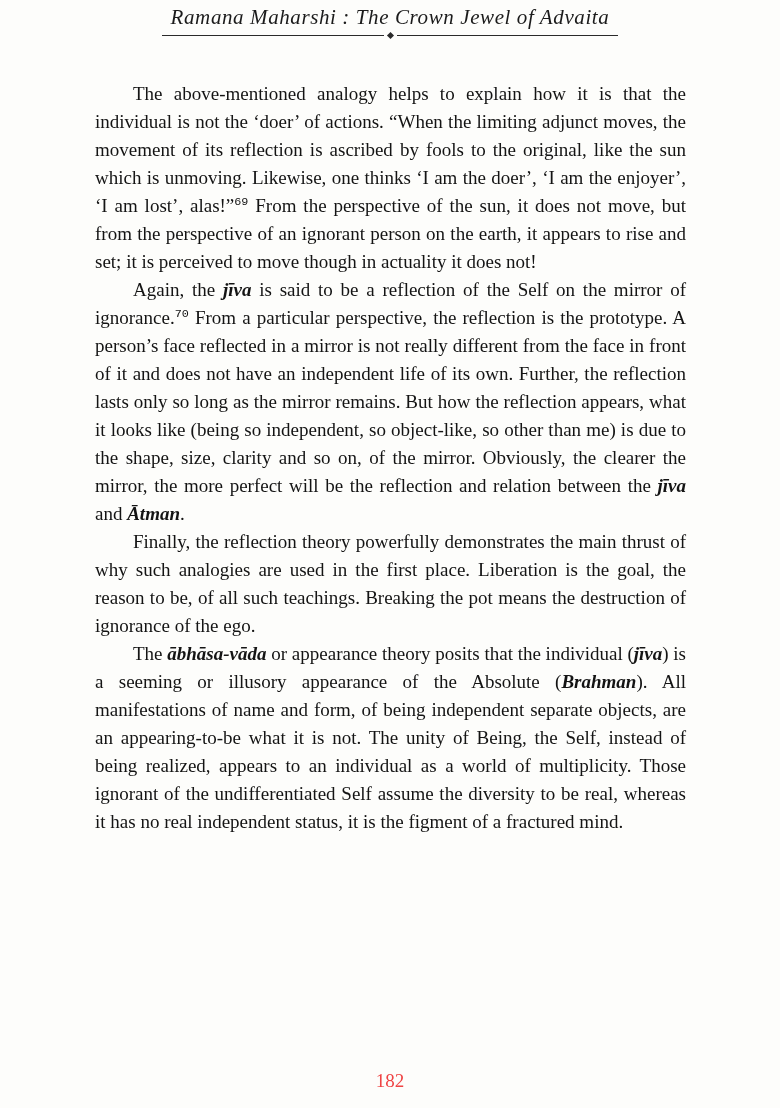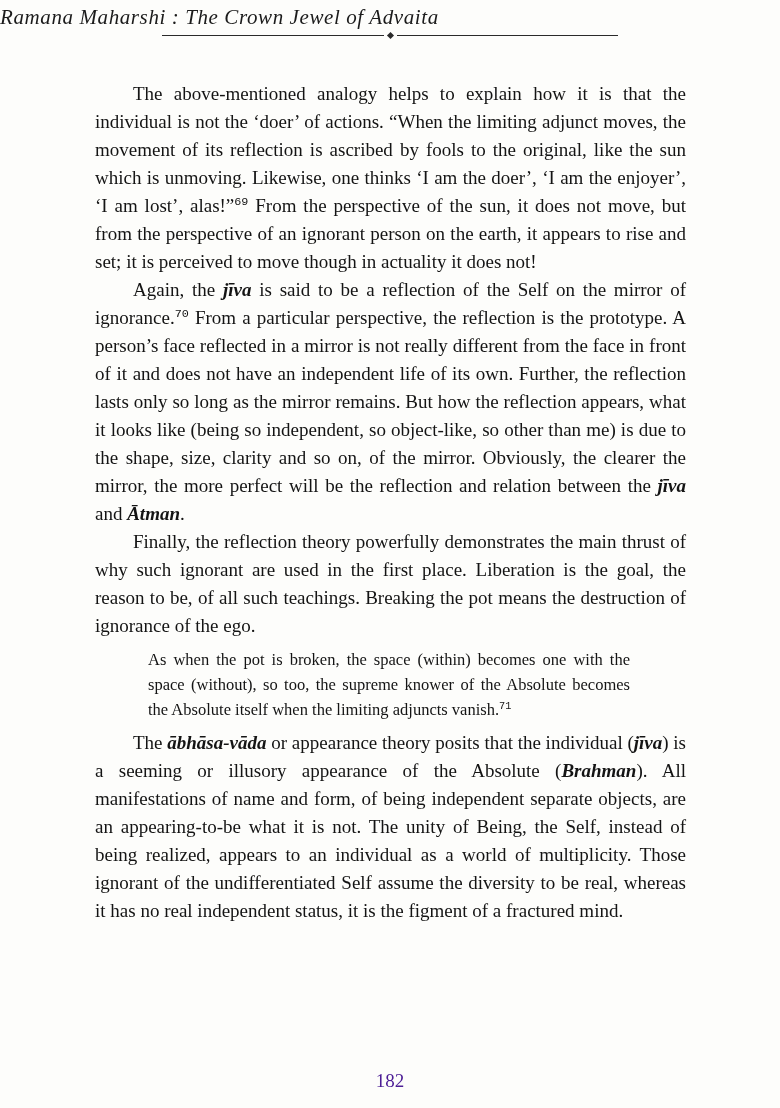--- a/index.html
+++ b/index.html
@@ -8,20 +8,21 @@
 
   .page {
     position: relative;
     width: 780px;
     height: 1108px;
     background: #fdfdfb;
     overflow: hidden;
   }
 
   .running-header {
+    text-align: center;
     padding-top: 5px;
     font-style: italic;
     font-size: 21px;
     letter-spacing: 0.6px;
     color: #1b1b1b;
     white-space: nowrap;
   }
 
   .header-rule {
     display: flex;
@@ -71,39 +72,38 @@
     font-family: Liberation Mono, monospace;
   }
 
   .page-number {
     position: absolute;
     bottom: 16px;
     left: 0;
     right: 0;
     text-align: center;
     font-size: 19px;
-    color: #4c1d95;
+    color: #ef4444;
   }
 </style>
 </head>
 <body>
 
 <div class="page">
 
   <div class="running-header">Ramana Maharshi : The Crown Jewel of Advaita</div>
 
   <div class="header-rule">
     <span class="line"></span>
     <span class="diamond"></span>
     <span class="line"></span>
   </div>
 
   <div class="text-block">
       <p class="body-para"><span>The above-mentioned analogy helps to explain how it is that the individual is not the ‘doer’ of actions. “When the limiting adjunct moves, the movement of its reflection is ascribed by fools to the original, like the sun which is unmoving. Likewise, one thinks ‘I am the doer’, ‘I am the enjoyer’, ‘I am lost’, alas!”</span><sup>69</sup><span> From the perspective of the sun, it does not move, but from the perspective of an ignorant person on the earth, it appears to rise and set; it is perceived to move though in actuality it does not!</span></p>
       <p class="body-para"><span>Again, the </span><i>jīva</i><span> is said to be a reflection of the Self on the mirror of ignorance.</span><sup>70</sup><span> From a particular perspective, the reflection is the prototype. A person’s face reflected in a mirror is not really different from the face in front of it and does not have an independent life of its own. Further, the reflection lasts only so long as the mirror remains. But how the reflection appears, what it looks like (being so independent, so object-like, so other than me) is due to the shape, size, clarity and so on, of the mirror. Obviously, the clearer the mirror, the more perfect will be the reflection and relation between the </span><i>jīva</i><span> and </span><i>Ātman</i><span>.</span></p>
-      <p class="body-para"><span>Finally, the reflection theory powerfully demonstrates the main thrust of why such ignorant are used in the first place. Liberation is the goal, the reason to be, of all such teachings. Breaking the pot means the destruction of ignorance of the ego.</span></p>
-      <p class="quote"><span>As when the pot is broken, the space (within) becomes one with the space (without), so too, the supreme knower of the Absolute becomes the Absolute itself when the limiting adjuncts vanish.</span><sup>71</sup></p>
+      <p class="body-para"><span>Finally, the reflection theory powerfully demonstrates the main thrust of why such analogies are used in the first place. Liberation is the goal, the reason to be, of all such teachings. Breaking the pot means the destruction of ignorance of the ego.</span></p>
       <p class="body-para"><span>The </span><i>ābhāsa-vāda</i><span> or appearance theory posits that the individual (</span><i>jīva</i><span>) is a seeming or illusory appearance of the Absolute (</span><i>Brahman</i><span>). All manifestations of name and form, of being independent separate objects, are an appearing-to-be what it is not. The unity of Being, the Self, instead of being realized, appears to an individual as a world of multiplicity. Those ignorant of the undifferentiated Self assume the diversity to be real, whereas it has no real independent status, it is the figment of a fractured mind.</span></p>
     </div>
 
   <div class="page-number">182</div>
 
 </div>
 
 </body></html>

